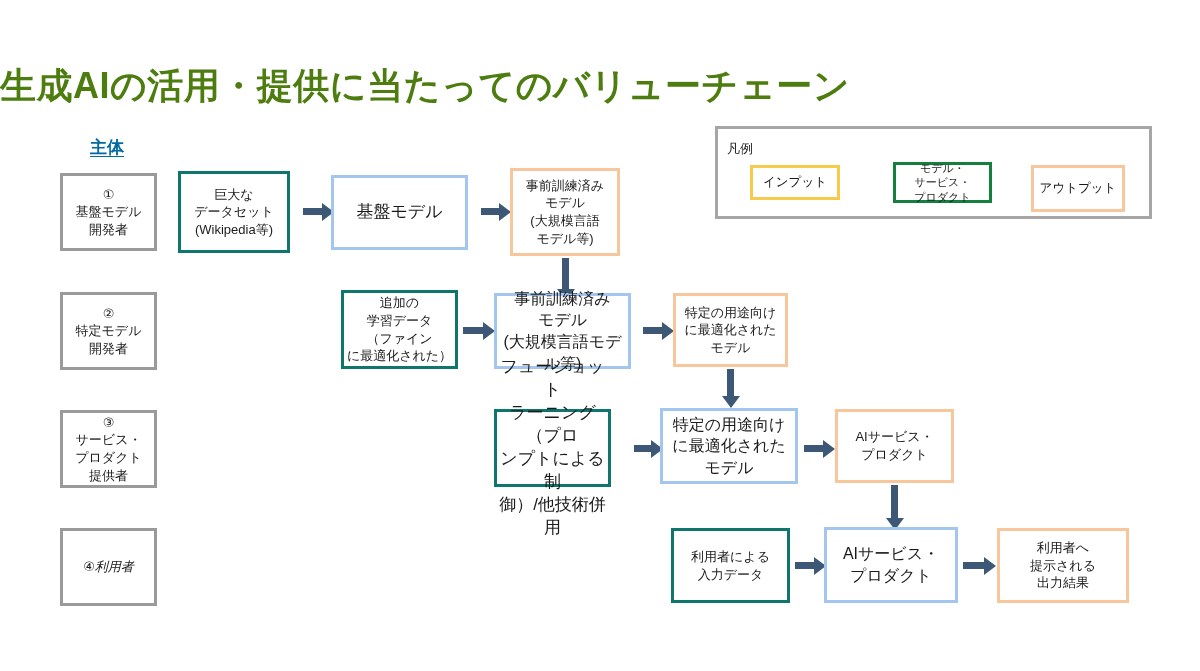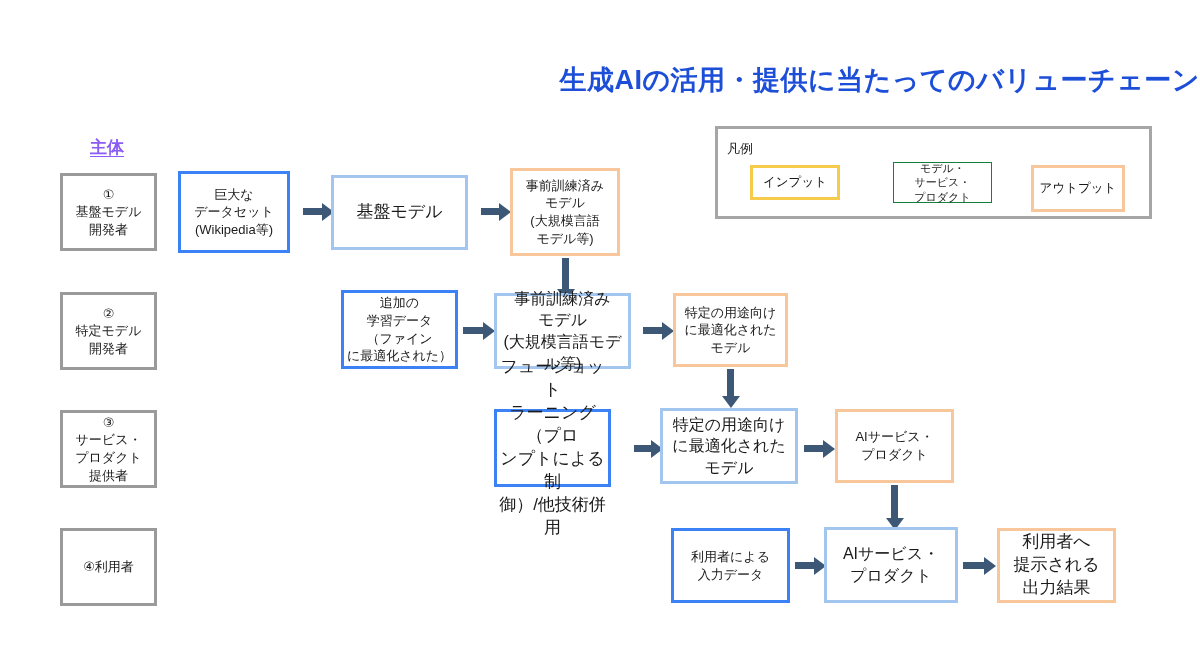--- a/index.html
+++ b/index.html
@@ -16,54 +16,54 @@
     width: 1200px;
     height: 671px;
     background: #ffffff;
     overflow: hidden;
   }
   .title {
     position: absolute;
     left: 0;
     top: 62px;
     width: 1200px;
-    text-align: right;
-    font-size: 27px;
+    text-align: left;
+    font-size: 36px;
     font-weight: 700;
     letter-spacing: 0.5px;
-    color: #1d4ed8;
+    color: #4d7c0f;
   }
   .subject-header {
     position: absolute;
     left: 90px;
     top: 136px;
     font-size: 17px;
     font-weight: 700;
-    color: #8b5cf6;
+    color: #0369a1;
     text-decoration: underline;
     text-underline-offset: 3px;
   }
   .box {
     position: absolute;
     box-sizing: border-box;
     background: #ffffff;
     display: flex;
     align-items: center;
     justify-content: center;
     text-align: center;
     line-height: 1.35;
     color: #1a1a1a;
   }
   .box .txt {
     display: block;
     width: 100%;
     white-space: pre-line;
   }
   .box.gray   { border: 3px solid #9a9a9a; }
-  .box.yellow { border: 3px solid #3b82f6; }
+  .box.yellow { border: 3px solid #0f766e; }
   .box.blue   { border: 3px solid #a3c6ef; }
   .box.orange { border: 3px solid #f7c69b; }
 
   
   .arrow-h {
     position: absolute;
     height: 7px;
     background: #3c5876;
   }
   .arrow-h::after {
@@ -132,21 +132,21 @@
 
   <div class="subject-header">主体</div>
 
   <div class="legend-panel"></div>
   <div class="legend-title">凡例</div>
 
   <div class="legend-box yellow" style="left:750px; top:165px; width:90px; height:35px; border:3px solid #f6cb4c;">
     <span class="txt">インプット</span>
   </div>
 
-  <div class="legend-box blue" style="left:893px; top:162px; width:99px; height:41px; border:1px solid #15803d; font-size:11px;">
+  <div class="legend-box blue" style="left:893px; top:162px; width:99px; height:41px; border:3px solid #15803d; font-size:11px;">
     <span class="txt">モデル・
 サービス・
 プロダクト</span>
   </div>
 
   <div class="legend-box orange" style="left:1031px; top:165px; width:94px; height:47px; border:3px solid #f7c69b;">
     <span class="txt">アウトプット</span>
   </div>
 
   <div class="box gray" style="left:60px; top:173px; width:97px; height:78px; font-size:13px;">
@@ -233,37 +233,37 @@
 
   <div class="arrow-h" style="left:804px; top:445px; width:20px;"></div>
 
   <div class="box orange" style="left:835px; top:409px; width:119px; height:74px; font-size:13px;">
     <span class="txt">AIサービス・
 プロダクト</span>
   </div>
 
   <div class="arrow-v" style="left:891px; top:485px; height:34px;"></div>
 
-  <div class="box gray" style="left:60px; top:528px; width:97px; height:78px; font-size:13px;">
+  <div class="box gray" style="left:60px; top:528px; width:97px; height:78px; font-size:13px;font-style:italic;">
     <span class="txt">④利用者</span>
   </div>
 
   <div class="box yellow" style="left:671px; top:528px; width:119px; height:75px; font-size:13px;">
     <span class="txt">利用者による
 入力データ</span>
   </div>
 
   <div class="arrow-h" style="left:795px; top:562px; width:20px;"></div>
 
   <div class="box blue" style="left:824px; top:527px; width:134px; height:76px; font-size:16px;">
     <span class="txt">AIサービス・
 プロダクト</span>
   </div>
 
   <div class="arrow-h" style="left:963px; top:562px; width:22px;"></div>
 
-  <div class="box orange" style="left:997px; top:528px; width:119px; height:75px; font-size:17px;">
+  <div class="box orange" style="left:997px; top:528px; width:132px; height:75px; font-size:13px;">
     <span class="txt">利用者へ
 提示される
 出力結果</span>
   </div>
 
 </div>
 
 </body></html>

